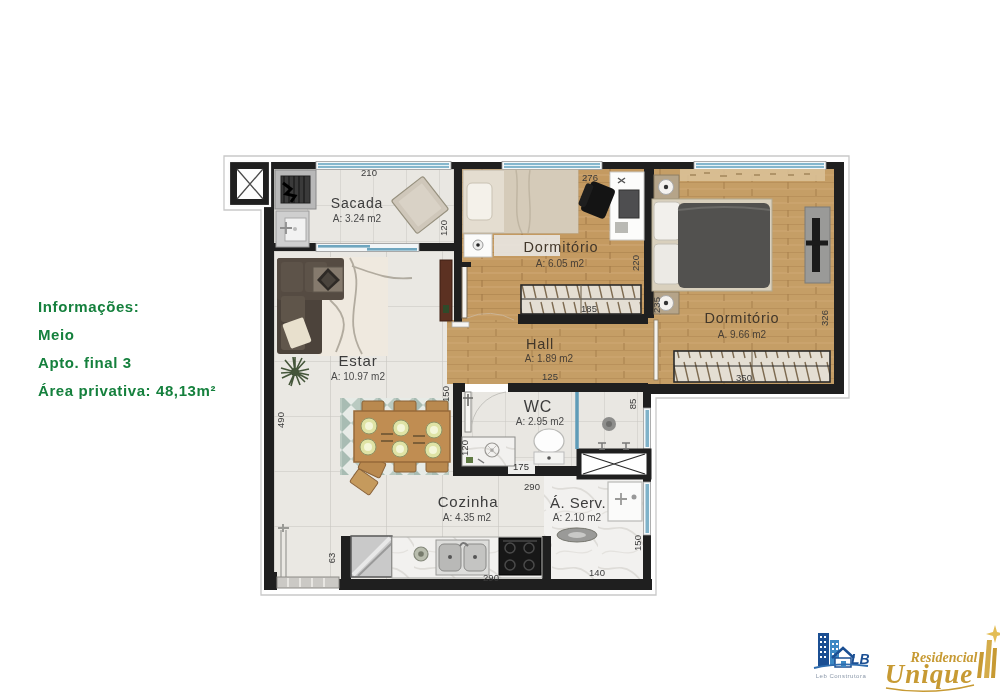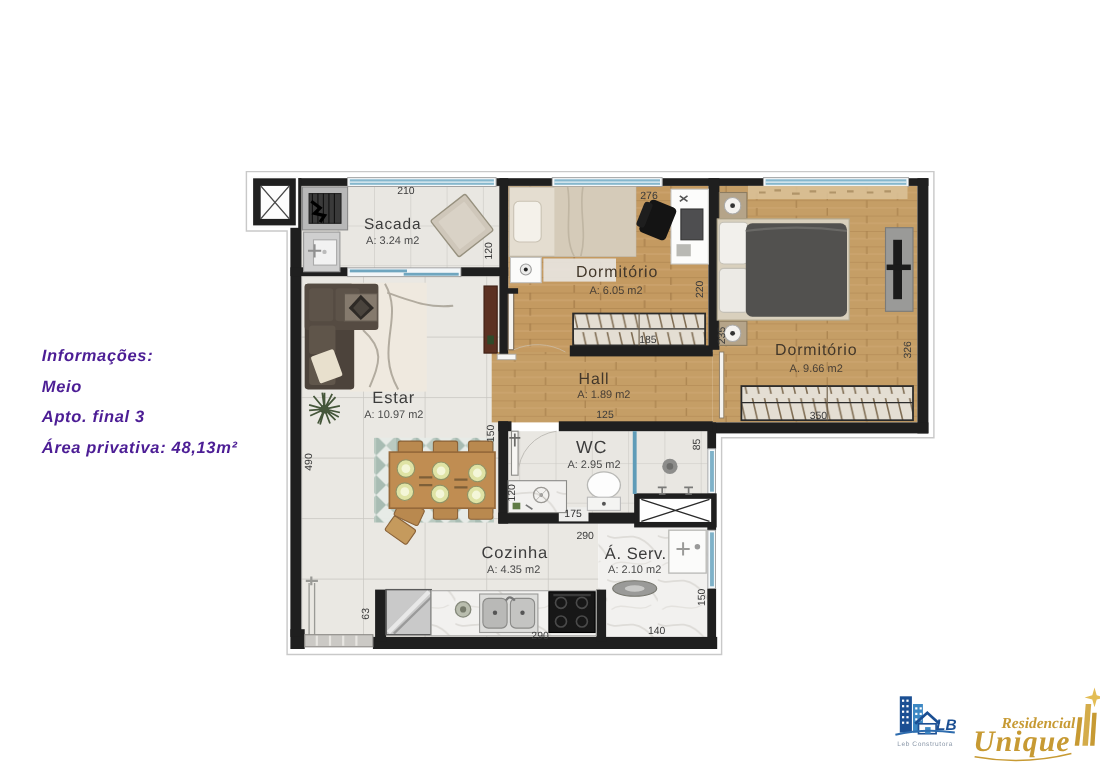--- a/index.html
+++ b/index.html
@@ -1,19 +1,19 @@
 <!DOCTYPE html>
 <html><head>
 <meta charset="utf-8">
 <style>
   html,body{margin:0;padding:0;background:#ffffff;}
   .page{position:relative;width:1000px;height:700px;background:#fff;overflow:hidden;
         font-family:"Liberation Sans", sans-serif;}
-  .info{position:absolute;left:38px;top:310px;color:#4c1d95;font-weight:600;
-        font-size:15px;letter-spacing:0.6px;line-height:28px;font-style:italic;}
+  .info{position:absolute;left:38px;top:293px;color:#15803d;font-weight:600;
+        font-size:15px;letter-spacing:0.6px;line-height:28px;}
 </style>
 </head>
 <body>
 <div class="page">
 
 <div class="info">Informações:<br>Meio<br>Apto. final 3<br>Área privativa: 48,13m²</div>
 <svg width="1000" height="700" viewBox="0 0 1000 700" style="position:absolute;left:0;top:0">
 <defs>
 <pattern id="tileL" width="56" height="55" patternUnits="userSpaceOnUse" x="274" y="251">
   <rect width="56" height="55" fill="#eae8e3"></rect>

